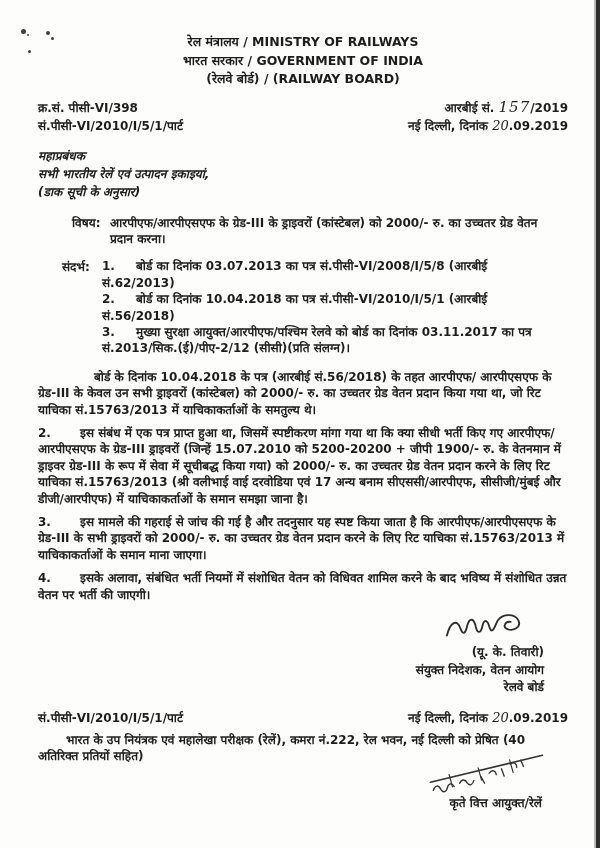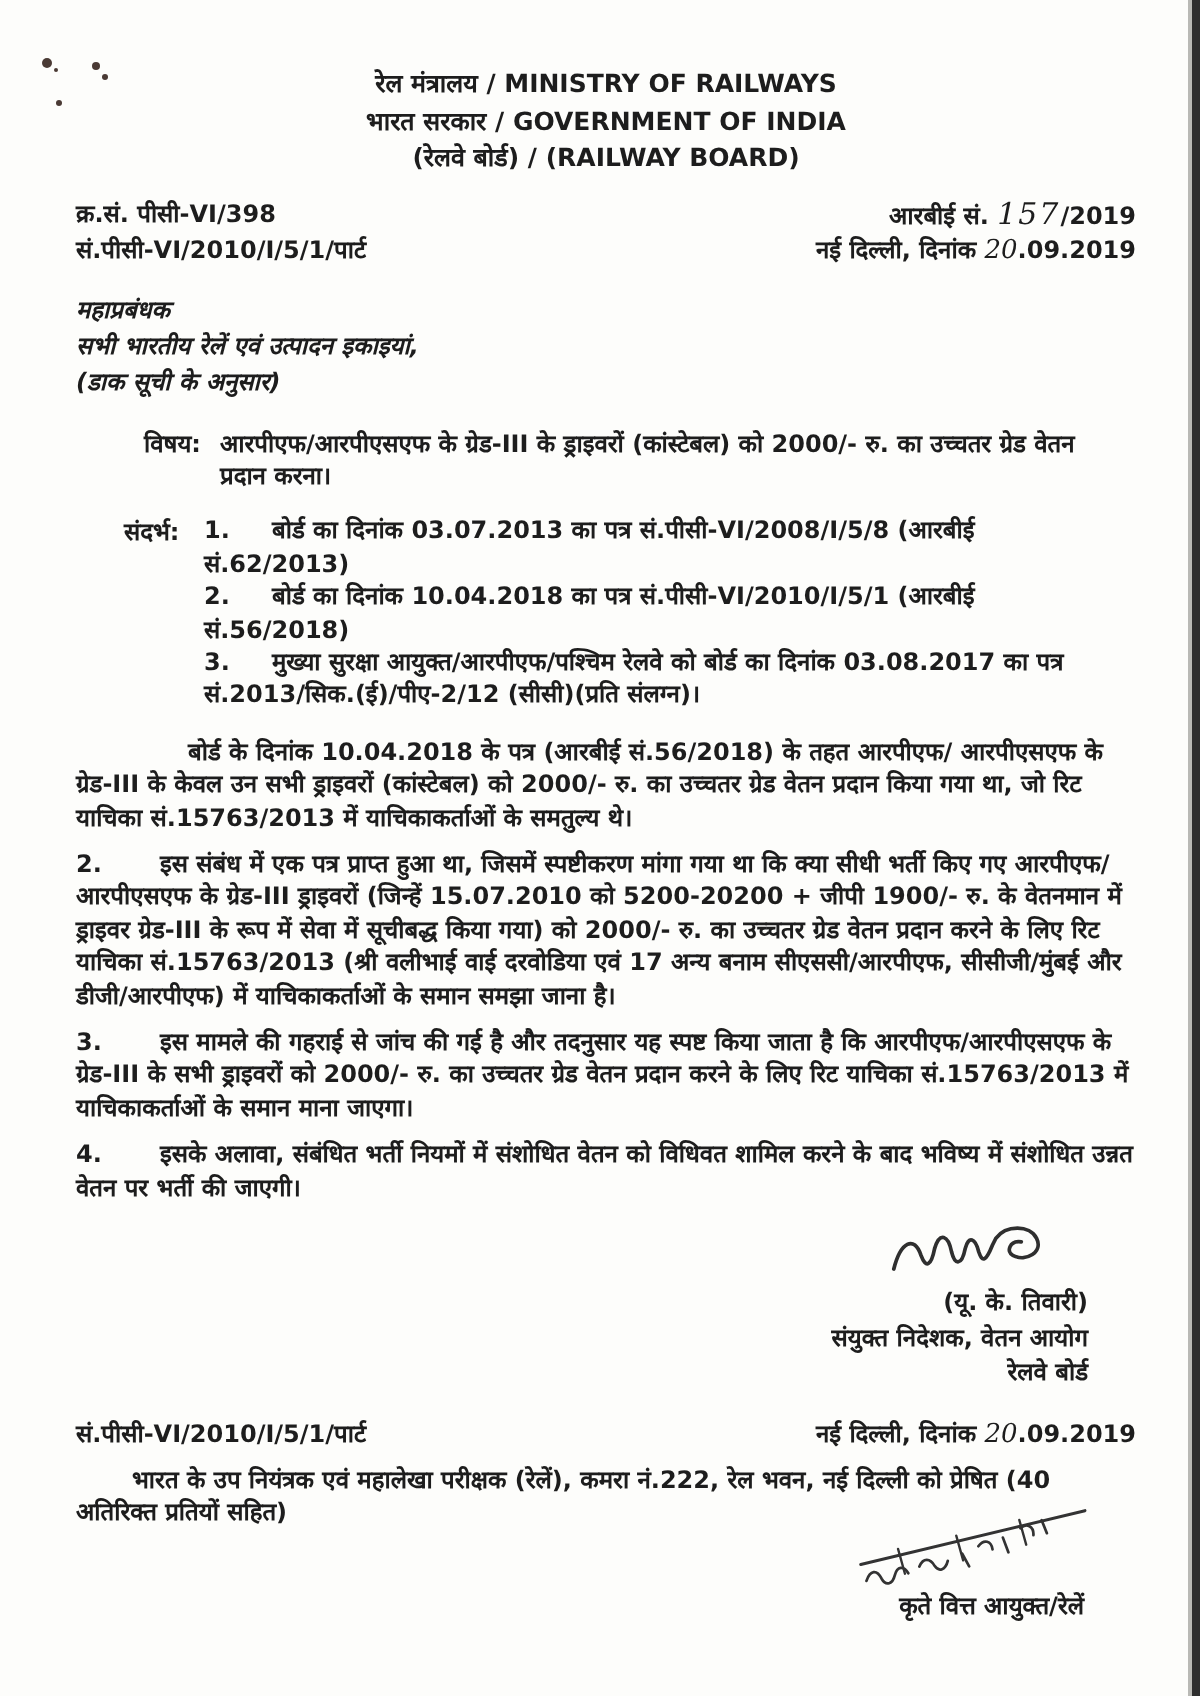--- a/index.html
+++ b/index.html
@@ -5,21 +5,21 @@
   html,body{margin:0;padding:0;background:#9a9a9a;}
   .page{
     position:relative;width:600px;height:848px;margin:0 auto;
     background:#fdfdfb;overflow:hidden;
     font-family:"DejaVu Sans","Liberation Sans",sans-serif;
     color:#1d1d1d;font-weight:700;font-size:12px;line-height:16.4px;
   }
   .content{position:absolute;left:0;top:0;width:600px;padding:0 32px 0 38px;box-sizing:border-box;}
   .letterhead{margin-top:33px;text-align:center;font-size:12.5px;line-height:18.5px;}
   .refrows{margin-top:10px;}
-  .refrow{display:flex;justify-content:space-between;align-items:center;line-height:17px;}
+  .refrow{display:flex;justify-content:space-between;align-items:flex-end;line-height:17px;}
   .hand{font-family:"DejaVu Serif","Liberation Serif",serif;font-style:italic;font-weight:400;
         font-size:15px;letter-spacing:1px;}
   .hand-sm{font-family:"DejaVu Serif","Liberation Serif",serif;font-style:italic;font-weight:400;
         font-size:13px;}
   .addressee{margin-top:12px;line-height:18px;font-style:italic;}
   .subject{margin-top:14px;margin-left:34px;display:flex;}
   .subject .lbl{flex:0 0 38px;}
   .subject .txt{flex:1;padding-right:14px;}
   .refs{margin-top:11px;margin-left:24px;position:relative;padding-left:40px;}
   .refs .lbl{position:absolute;left:0;top:1px;}
@@ -97,21 +97,21 @@
 
     <div class="refs">
       <span class="lbl">संदर्भ:</span>
       <div class="refitem">
         <span class="num">1.</span><span>बोर्ड का दिनांक 03.07.2013 का पत्र सं.पीसी-VI/2008/I/5/8 (आरबीई सं.62/2013)</span>
       </div>
       <div class="refitem">
         <span class="num">2.</span><span>बोर्ड का दिनांक 10.04.2018 का पत्र सं.पीसी-VI/2010/I/5/1 (आरबीई सं.56/2018)</span>
       </div>
       <div class="refitem">
-        <span class="num">3.</span><span>मुख्या सुरक्षा आयुक्त/आरपीएफ/पश्चिम रेलवे को बोर्ड का दिनांक 03.08.2017 का पत्र सं.2013/सिक.(ई)/पीए-2/12 (सीसी)(प्रति संलग्न)।</span>
+        <span class="num">3.</span><span>मुख्या सुरक्षा आयुक्त/आरपीएफ/पश्चिम रेलवे को बोर्ड का दिनांक 03.11.2017 का पत्र सं.2013/सिक.(ई)/पीए-2/12 (सीसी)(प्रति संलग्न)।</span>
       </div>
     </div>
 
     <div class="paras">
       <div class="para first">
         <span class="pnum"></span><span>बोर्ड के दिनांक 10.04.2018 के पत्र (आरबीई सं.56/2018) के तहत आरपीएफ/ आरपीएसएफ के ग्रेड-III के केवल उन सभी ड्राइवरों (कांस्टेबल) को 2000/- रु. का उच्चतर ग्रेड वेतन प्रदान किया गया था, जो रिट याचिका सं.15763/2013 में याचिकाकर्ताओं के समतुल्य थे।</span>
       </div>
       <div class="para">
         <span class="pnum">2.</span><span>इस संबंध में एक पत्र प्राप्त हुआ था, जिसमें स्पष्टीकरण मांगा गया था कि क्या सीधी भर्ती किए गए आरपीएफ/आरपीएसएफ के ग्रेड-III ड्राइवरों (जिन्हें 15.07.2010 को 5200-20200 + जीपी 1900/- रु. के वेतनमान में ड्राइवर ग्रेड-III के रूप में सेवा में सूचीबद्ध किया गया) को 2000/- रु. का उच्चतर ग्रेड वेतन प्रदान करने के लिए रिट याचिका सं.15763/2013 (श्री वलीभाई वाई दरवोडिया एवं 17 अन्य बनाम सीएससी/आरपीएफ, सीसीजी/मुंबई और डीजी/आरपीएफ) में याचिकाकर्ताओं के समान समझा जाना है।</span>
       </div>

